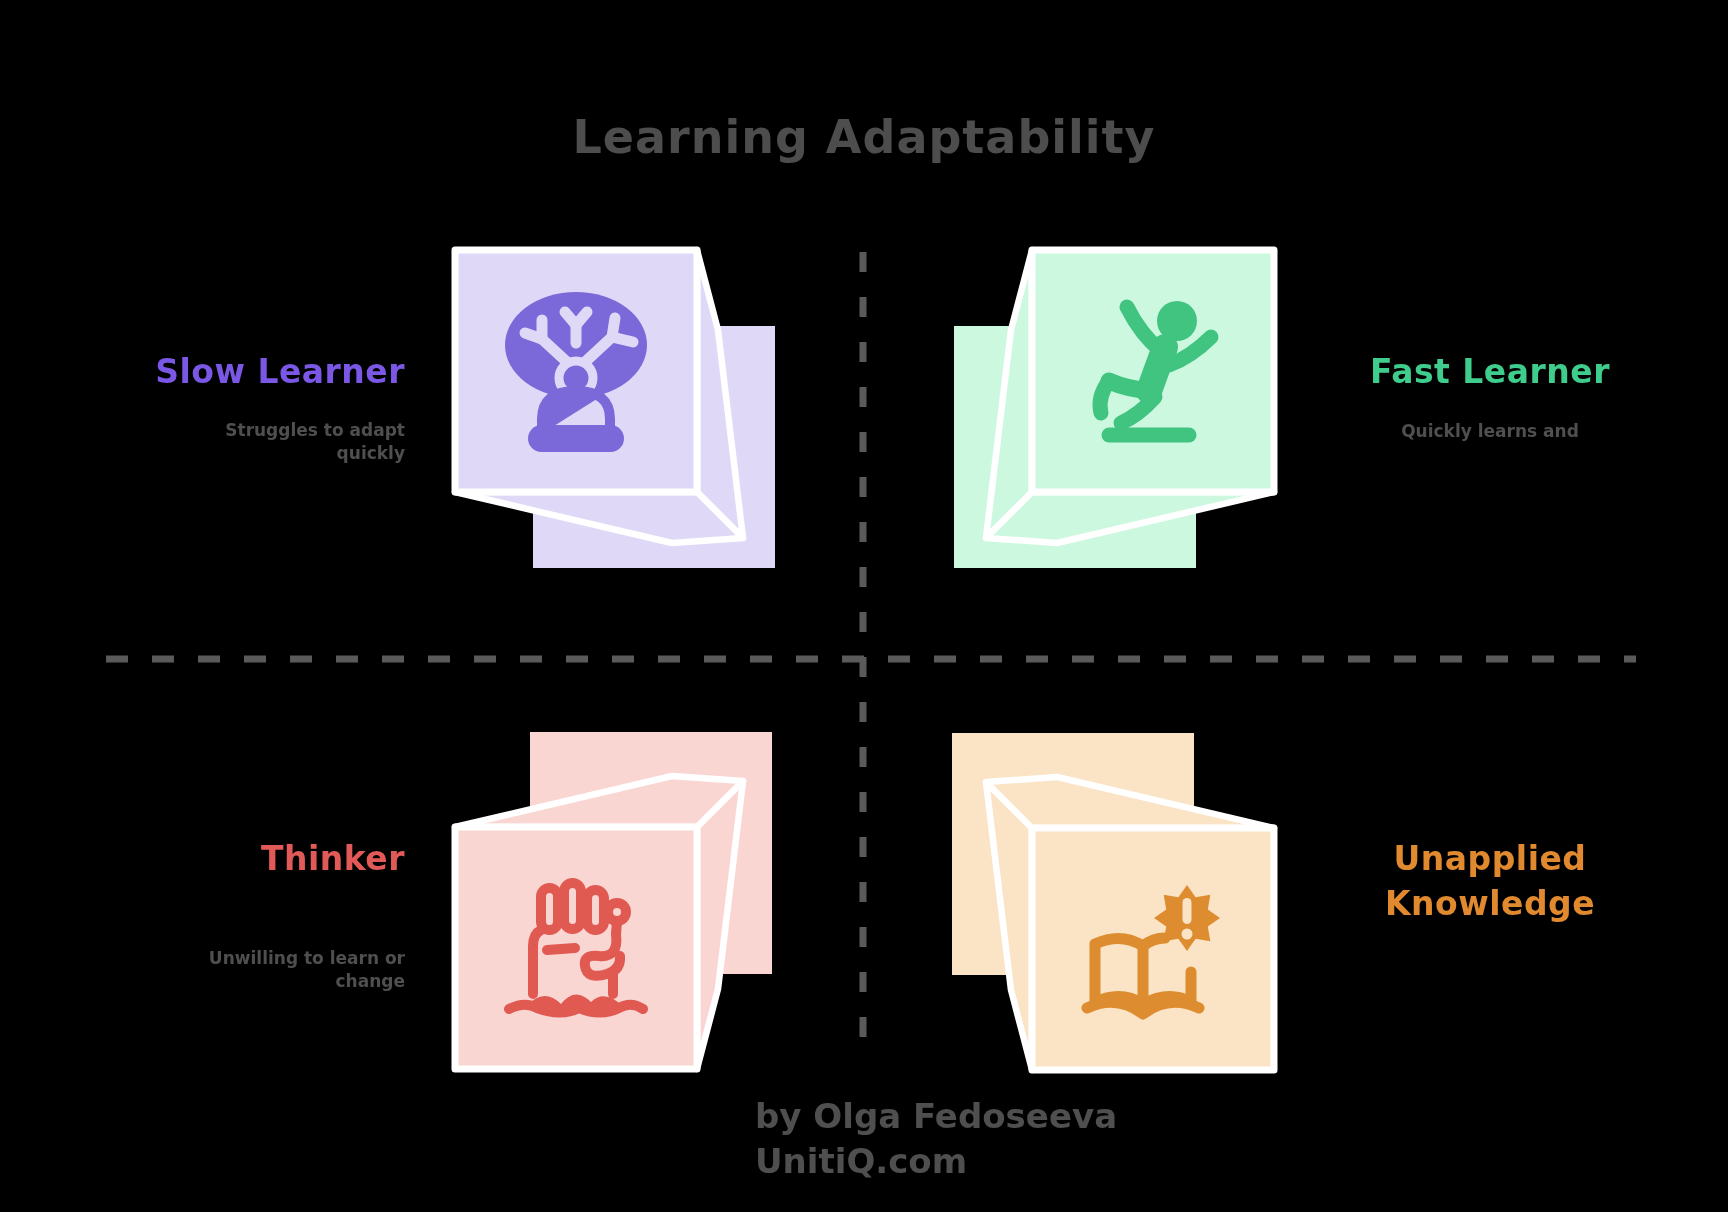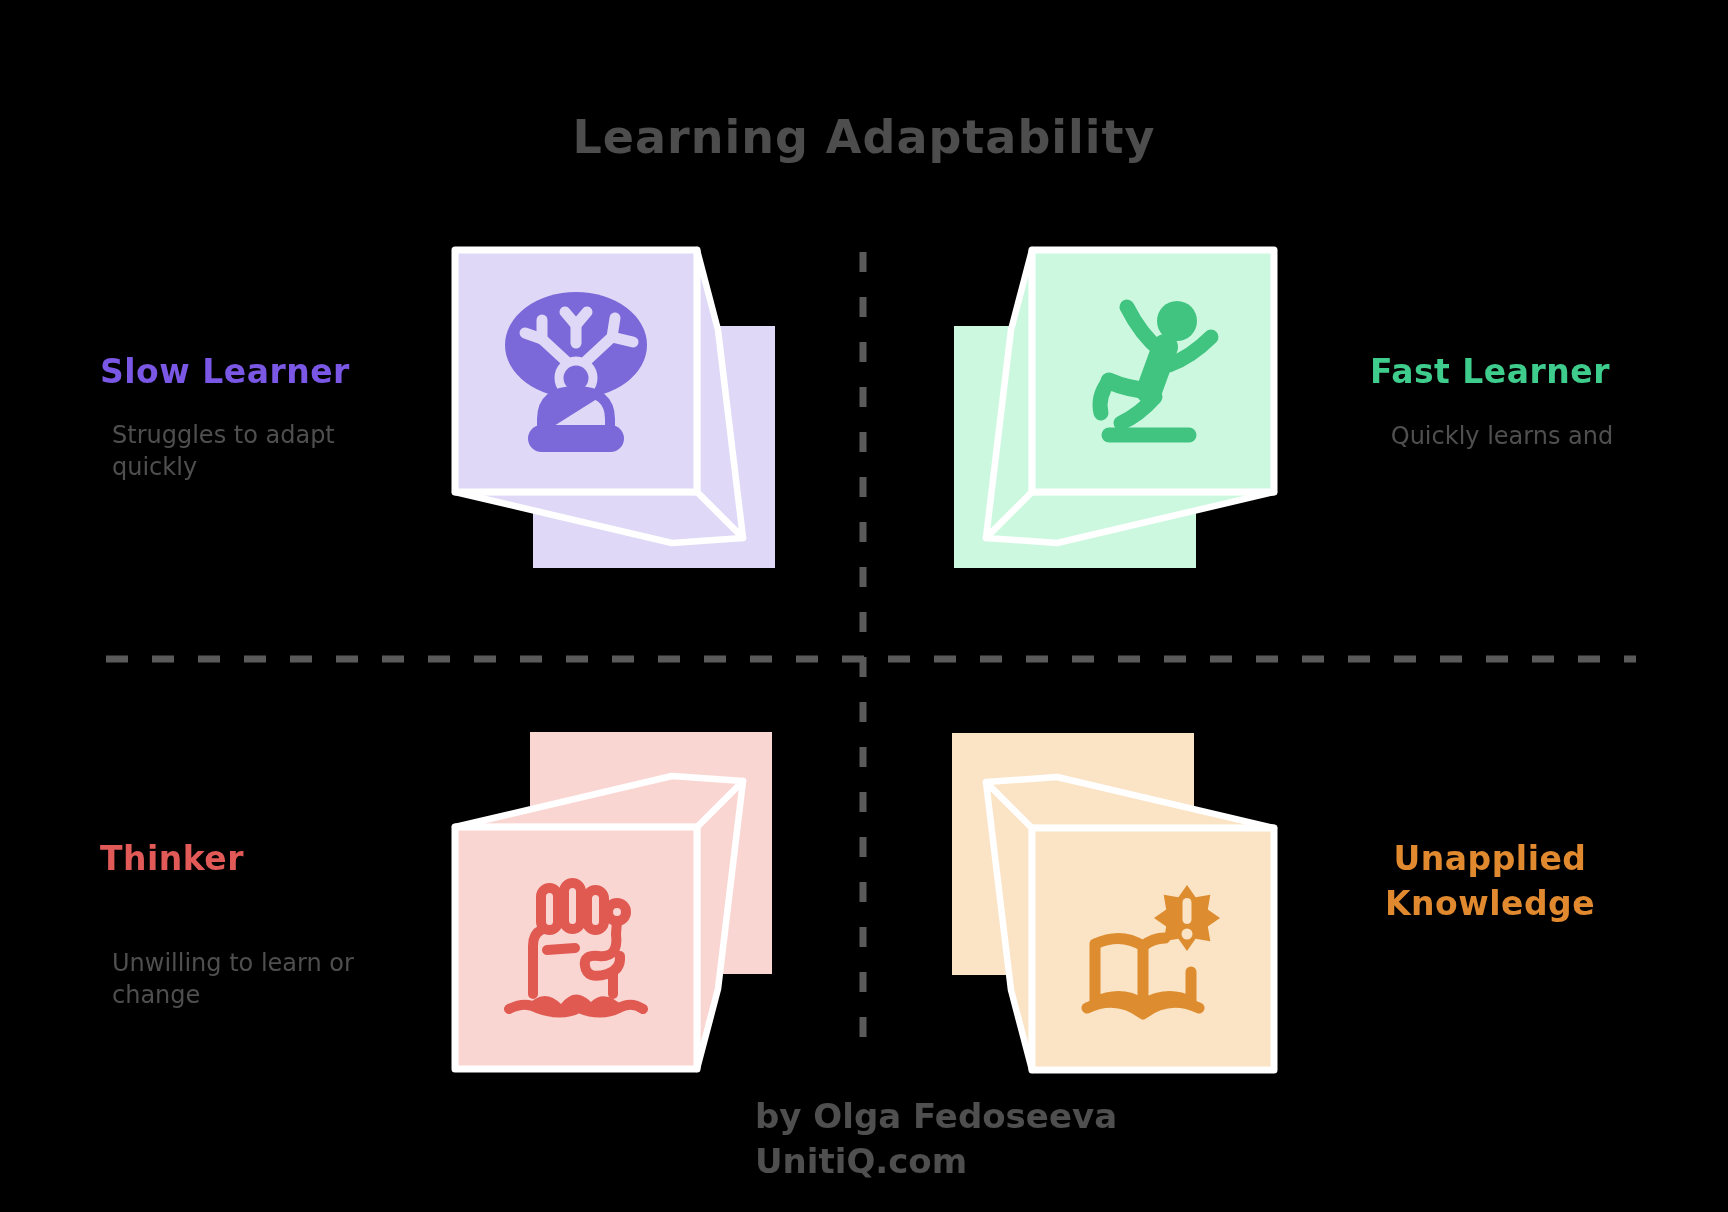--- a/index.html
+++ b/index.html
@@ -9,23 +9,23 @@
   .page-title{position:absolute;left:0;top:110px;width:1728px;text-align:center;
        font-size:46px;font-weight:700;letter-spacing:1px;color:var(--title-color,#4d4d4d);}
   .dividers{position:absolute;left:0;top:0;}
   .quadrant{position:absolute;inset:0;pointer-events:none;}
   .box{position:absolute;}
   .box .bg{fill:var(--fill);}
   .box .face{fill:var(--fill);stroke:var(--border,#fff);stroke-width:6.5;stroke-linejoin:round;}
   .box .main{fill:var(--fill);stroke:var(--border,#fff);stroke-width:7;stroke-linejoin:round;}
   .q-title{position:absolute;font-size:33px;font-weight:700;letter-spacing:0.5px;
        line-height:1.36;color:var(--accent);white-space:nowrap;}
-  .q-desc{position:absolute;font-size:24px;font-weight:400;line-height:1.35;
-       color:var(--body-color,#4f4f4f);white-space:nowrap;margin-left:12px;}
-  .al-r{text-align:left;}
+  .q-desc{position:absolute;font-size:17px;font-weight:700;line-height:1.35;
+       color:var(--body-color,#4f4f4f);white-space:nowrap;}
+  .al-r{text-align:right;}
   .al-l{text-align:center;}
   .footer{position:absolute;left:755px;top:1094px;font-size:34px;font-weight:700;
        line-height:1.32;color:var(--body-color,#4f4f4f);}
   .ic-stroke{fill:none;stroke:var(--icon);stroke-linecap:round;stroke-linejoin:round;}
   .ic-cut{fill:none;stroke:var(--fill);stroke-linecap:round;stroke-linejoin:round;}
 </style>
 </head>
 <body>
 
 <div class="canvas" style="--bg: #000000; --title-color: #4d4d4d; --body-color: #4f4f4f; --divider: #5a5a5a; --border: #ffffff;">

